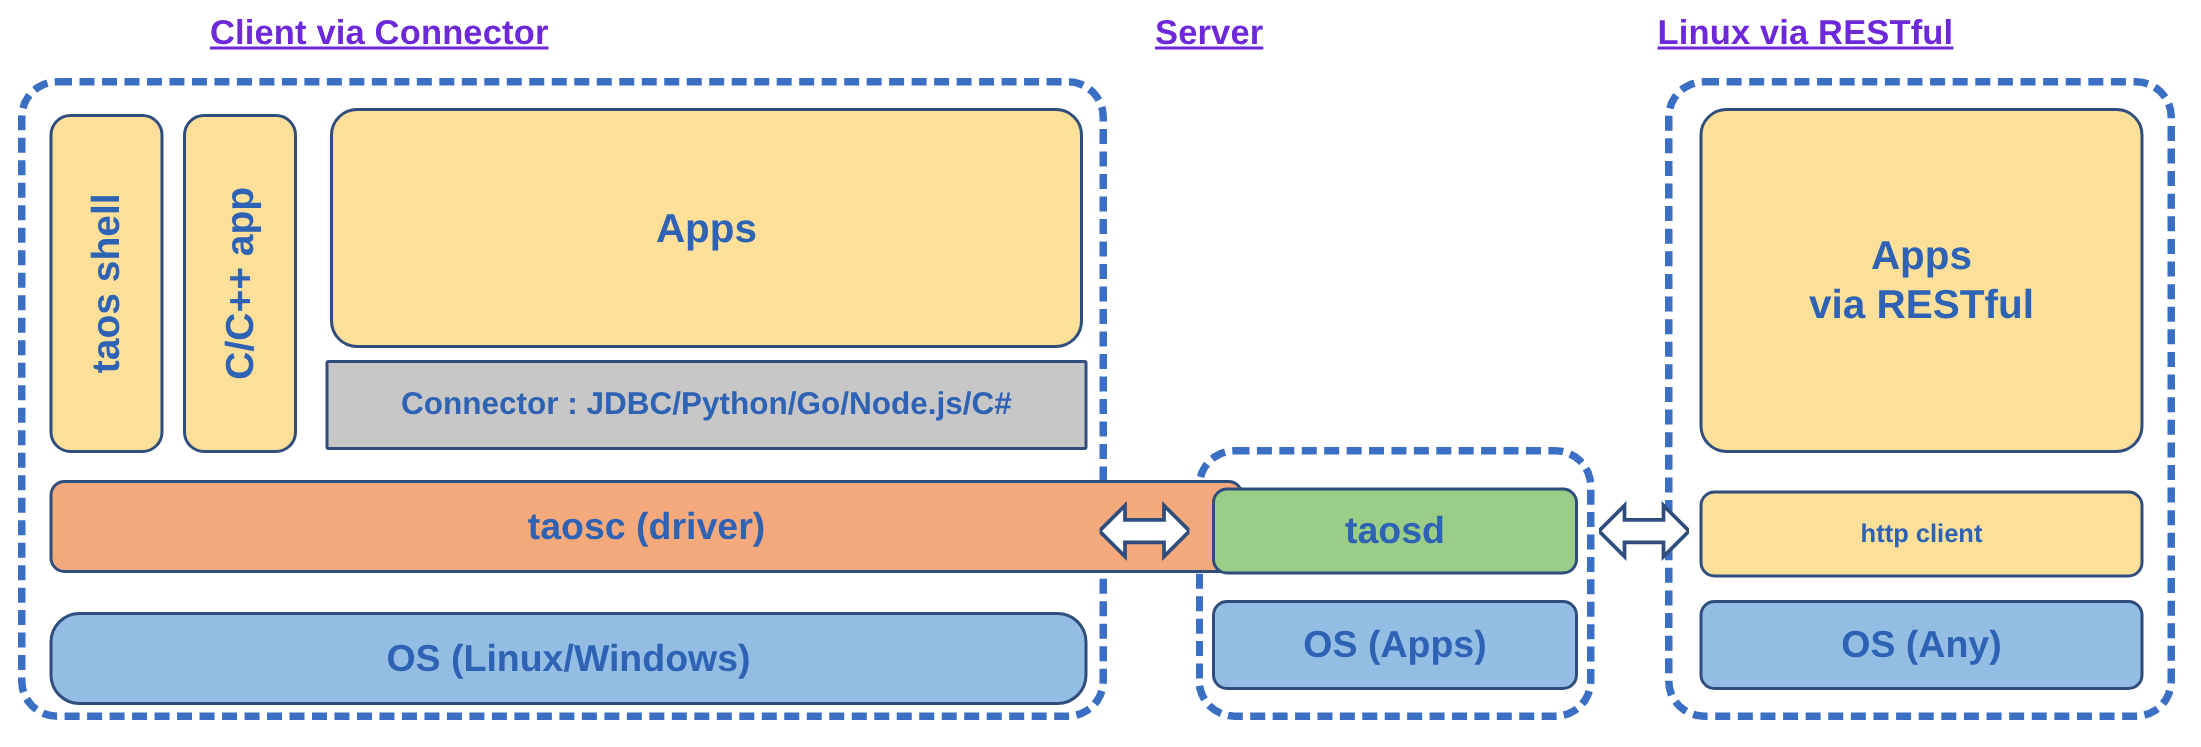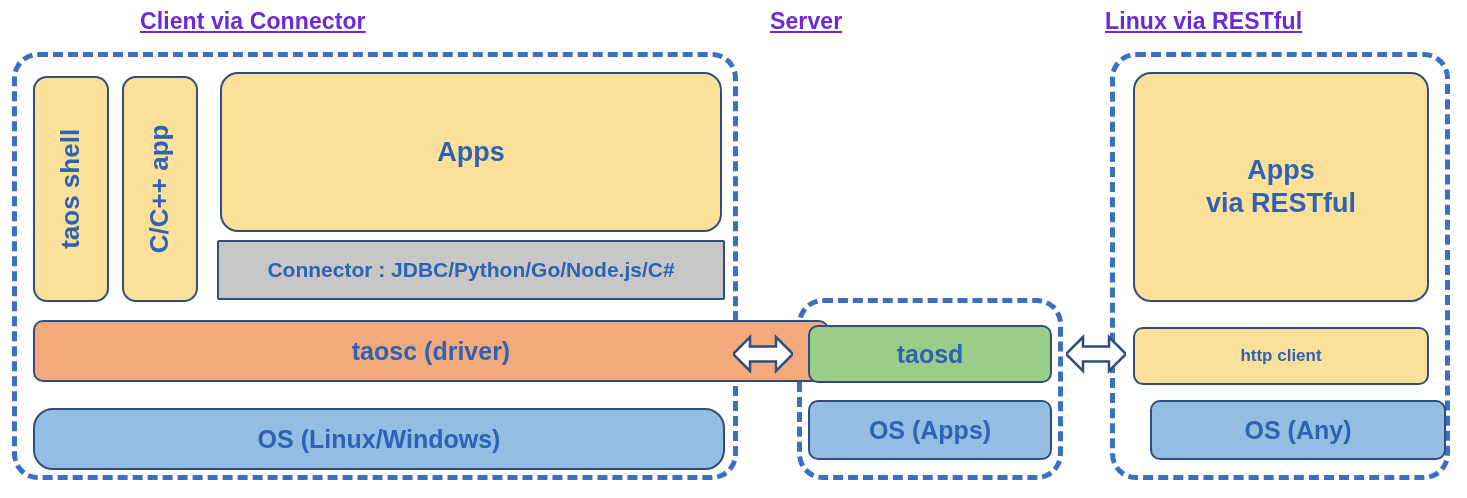--- a/index.html
+++ b/index.html
@@ -78,21 +78,21 @@
   #block-taosc     {left:33px;top:320px;width:796px;height:62px;font-size:25px;border-radius:10px;}
   #block-os-linwin {left:33px;top:377px;width:692px;height:62px;font-size:25px;border-radius:20px;margin-top:31px;}
 
   
   #block-taosd     {left:808px;top:325px;width:244px;height:58px;font-size:25px;border-radius:10px;align-items:center;}
   #block-os-linux  {left:808px;top:400px;width:244px;height:60px;font-size:25px;border-radius:10px;}
 
   
   #block-apps-rest {left:1133px;top:72px;width:296px;height:230px;font-size:27px;border-radius:18px;}
   #block-http      {left:1133px;top:327px;width:296px;height:58px;font-size:17px;border-radius:10px;}
-  #block-os-any    {left:1133px;top:400px;width:296px;height:60px;font-size:25px;border-radius:10px;margin-left:17px;}
+  #block-os-any    {left:1133px;top:400px;width:296px;height:60px;font-size:25px;border-radius:10px;}
 
   
   .arrow{position:absolute;}
   #arrow-left {left:733px;top:330px;width:60px;height:48px;}
   #arrow-right{left:1066px;top:330px;width:60px;height:48px;}
   .arrow svg{display:block;width:100%;height:100%;}
 </style>
 </head>
 <body>
 

